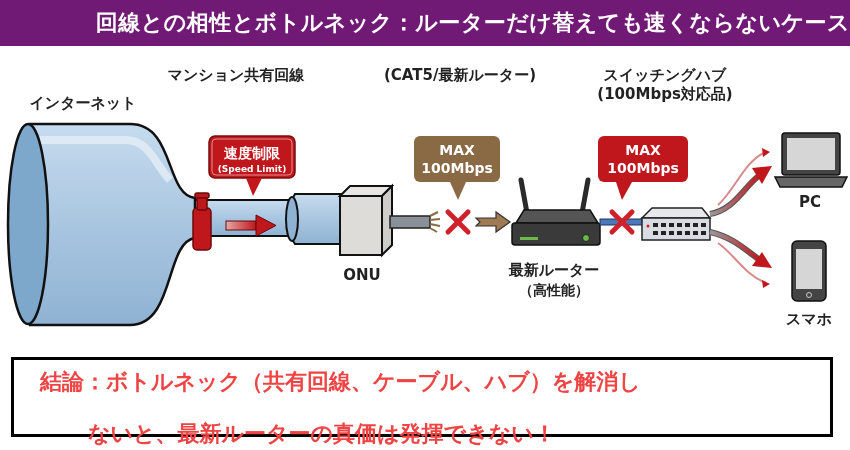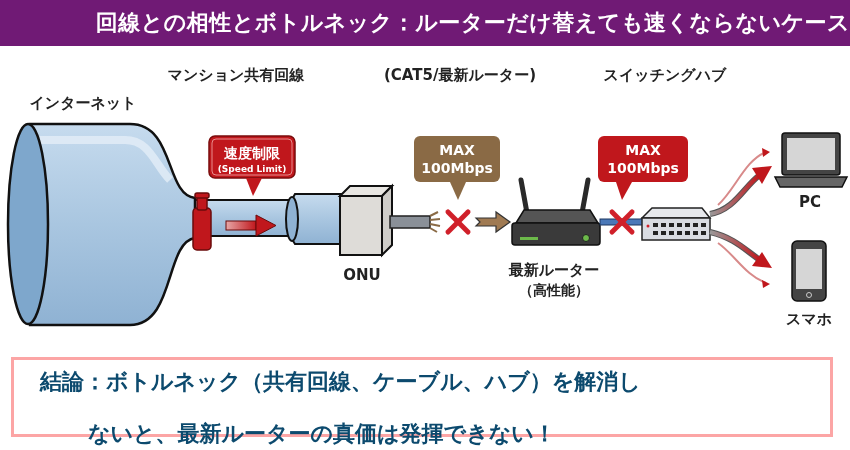--- a/index.html
+++ b/index.html
@@ -4,42 +4,43 @@
 <style>
   html, body { margin:0; padding:0; }
   body { width:850px; height:450px; background:#ffffff; position:relative; overflow:hidden;
          font-family:"DejaVu Sans","Liberation Sans",sans-serif; }
   .title-bar { position:absolute; left:0; top:0; width:850px; height:46px; background:#701a75;
                color:#fff; font-weight:bold; font-size:22px; line-height:46px; text-align:right; letter-spacing:0.5px; }
   .lbl { position:absolute; text-align:center; font-weight:bold; color:#222; font-size:15px; line-height:19px; white-space:nowrap; }
   svg.diagram { position:absolute; left:0; top:0; }
   .callout-txt { font-weight:bold; fill:#fff; text-anchor:middle; font-family:"DejaVu Sans","Liberation Sans",sans-serif; }
   .dev-lbl { font-weight:bold; fill:#222; text-anchor:middle; font-family:"DejaVu Sans","Liberation Sans",sans-serif; }
-  .conclusion { position:absolute; left:11px; top:357px; width:822px; height:80px; border:3px solid #fca5a5;
-                box-sizing:border-box; background:#fff; color:#0c4a6e; font-weight:bold; font-size:22px;
+  .conclusion { position:absolute; left:11px; top:357px; width:822px; height:80px; border:3px solid #000000;
+                box-sizing:border-box; background:#fff; color:#ef4444; font-weight:bold; font-size:22px;
                 line-height:32px; padding:6px 18px; }
   .conclusion .l1 { display:block; text-align:left; padding-left:8px; }
   .conclusion .l2 { display:block; text-align:left; padding-left:56px;margin-top:20px; }
 </style>
 </head>
 <body>
 
 <div class="title-bar">回線との相性とボトルネック：ルーターだけ替えても速くならないケース</div>
 
 <div class="lbl" style="left:8px; top:66px; width:150px;margin-top:28px;">
   <div>インターネット</div>
 </div>
 <div class="lbl" style="left:136px; top:66px; width:200px;">
   <div>マンション共有回線</div>
 </div>
 <div class="lbl" style="left:370px; top:66px; width:180px;">
   <div>(CAT5/最新ルーター)</div>
 </div>
 <div class="lbl" style="left:590px; top:66px; width:150px;">
   <div>スイッチングハブ</div>
+  <div>(100Mbps対応品)</div>
 </div>
 
 <svg class="diagram" width="850" height="450" viewBox="0 0 850 450">
   <defs>
     <linearGradient id="pipeGrad" x1="0" y1="0" x2="0" y2="1">
       <stop offset="0" stop-color="#c6dbee"></stop>
       <stop offset="0.5" stop-color="#a9c6e0"></stop>
       <stop offset="1" stop-color="#8fb2d3"></stop>
     </linearGradient>
     <linearGradient id="arrowGrad" x1="0" y1="0" x2="1" y2="0">

